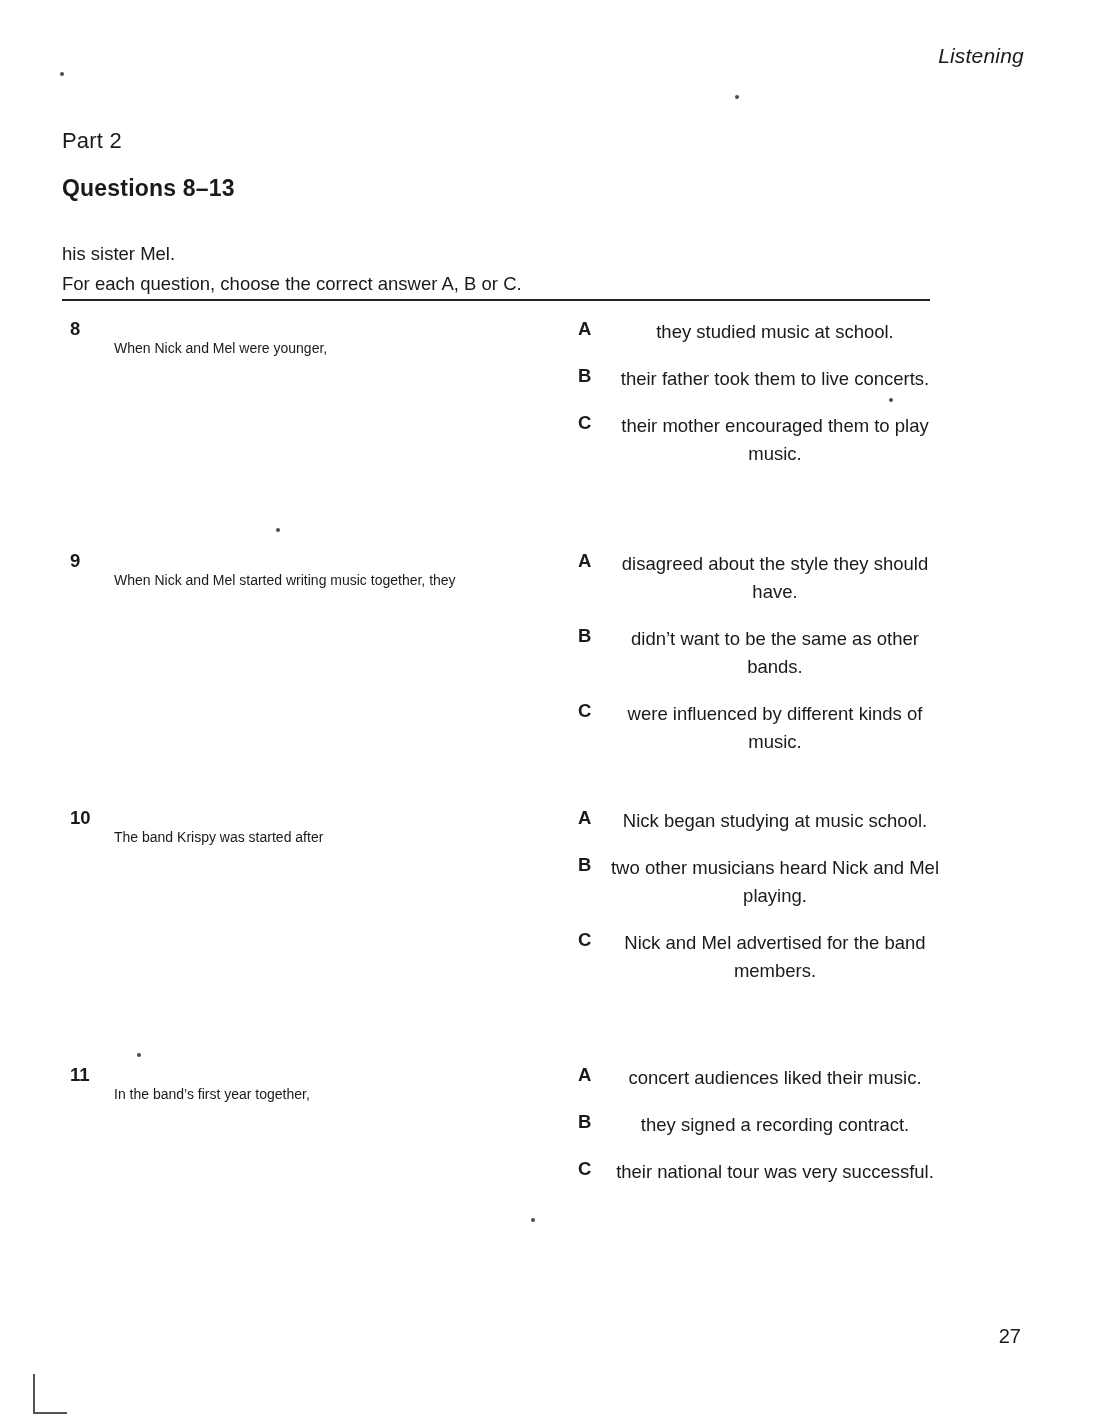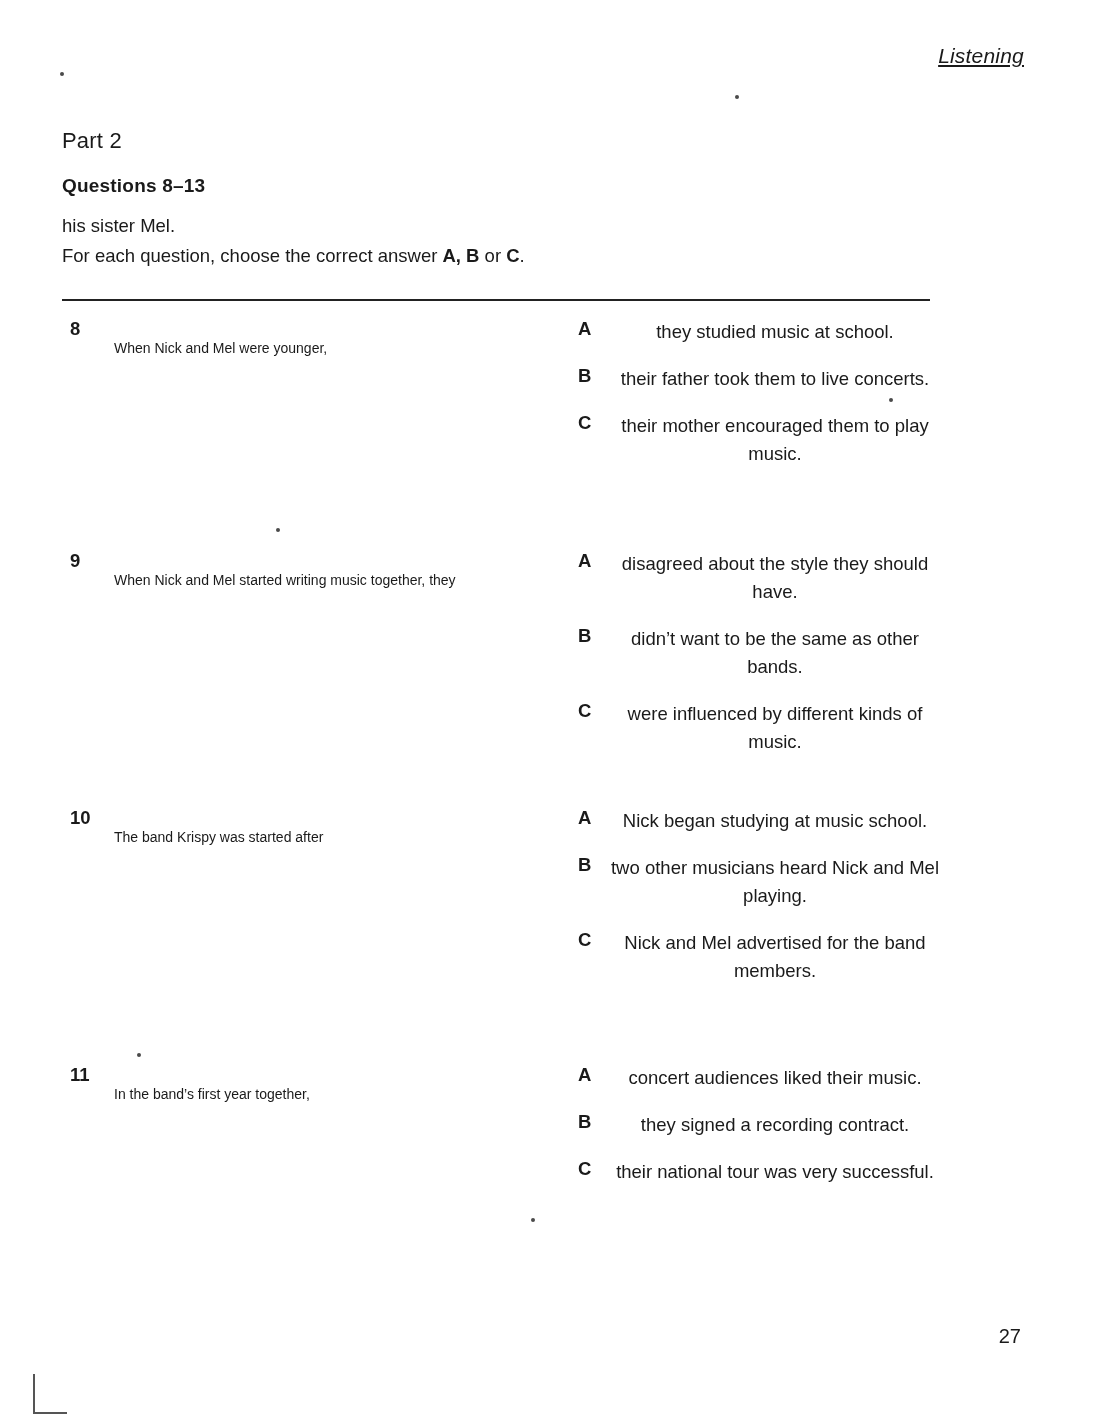--- a/index.html
+++ b/index.html
@@ -25,21 +25,20 @@
 
   
   .header-running {
     position: absolute;
     right: 72px;
     top: 44px;
     font-style: italic;
     font-size: 21px;
     letter-spacing: 0.2px;
     color: #1a1a1a;
-    text-decoration: underline;
   }
   .speck {
     position: absolute;
     background: #4a4a4a;
     border-radius: 50%;
   }
   .speck-1 { left: 60px; top: 72px; width: 4px; height: 4px; }
   .speck-2 { left: 735px; top: 95px; width: 4px; height: 4px; }
   .speck-3 { left: 889px; top: 398px; width: 4px; height: 4px; }
   .speck-4 { left: 276px; top: 528px; width: 4px; height: 4px; }
@@ -52,35 +51,35 @@
     left: 62px;
     top: 128px;
     font-size: 22px;
     font-weight: normal;
     letter-spacing: 0.2px;
   }
   .questions-title {
     position: absolute;
     left: 62px;
     top: 175px;
-    font-size: 19px;
+    font-size: 23px;
     font-weight: bold;
     letter-spacing: 0.2px;
   }
   .intro {
     position: absolute;
     left: 62px;
     top: 212px;
     width: 880px;
     font-size: 18.5px;
     line-height: 28px;
   }
-  .intro .line2 { display: block; }
+  .intro .line2 { display: block; margin-top: 28px; }
   .intro .line3 { display: block; margin-top: 2px; }
-  .intro b { font-weight: bold; }
+  .intro b { font-weight: normal; }
 
   .rule {
     position: absolute;
     left: 62px;
     top: 299px;
     width: 868px;
     height: 2px;
     background: #222;
   }
 

